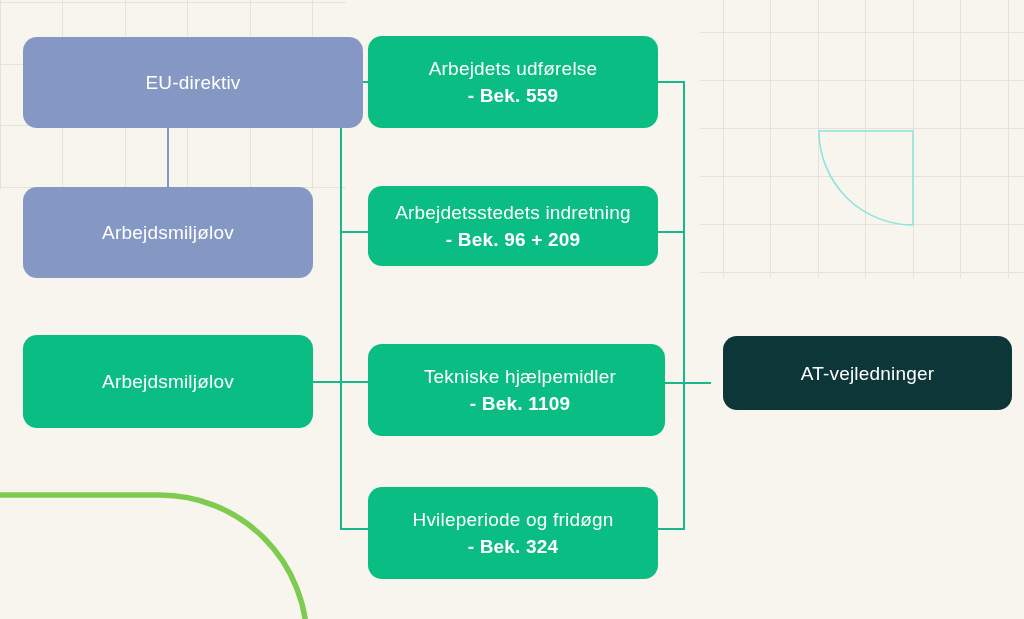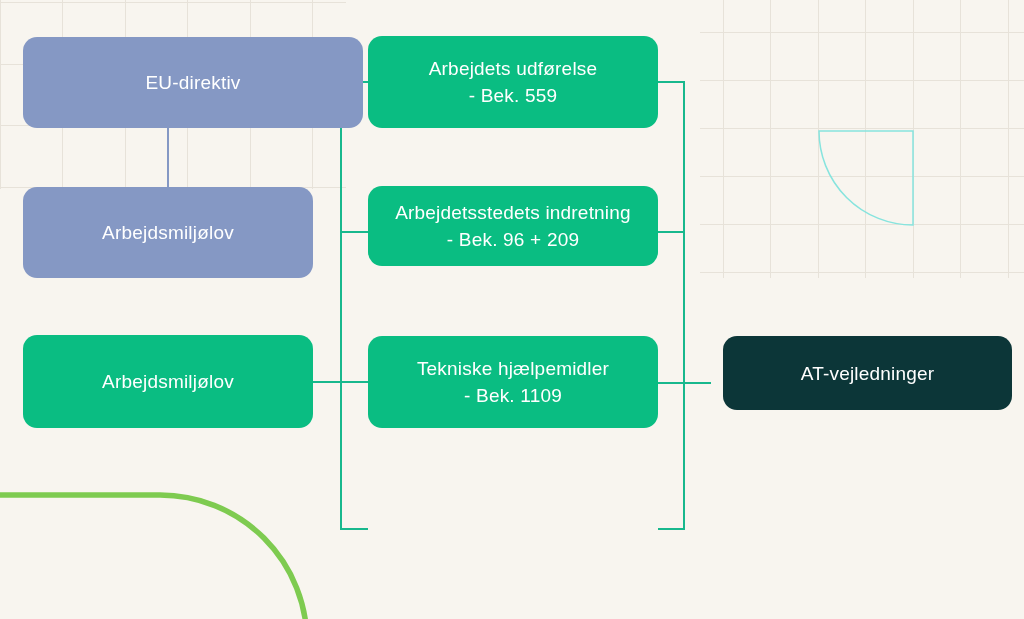--- a/index.html
+++ b/index.html
@@ -29,40 +29,40 @@
     text-align:center; font-size:19px; font-weight:500; letter-spacing:.2px; line-height:27px;
   }
   .node.blue{background:var(--blue,#8598c4);}
   .node.green{background:var(--green,#0abd82);align-items:center;}
   .node.dark{background:var(--dark,#0c3638);}
   .n-eu {left:23px;  top:37px;  width:340px; height:91px;}
   .n-lov{left:23px;  top:187px; width:290px; height:91px;}
   .n-bek{left:23px;  top:335px; width:290px; height:93px;}
   .n-m1 {left:368px; top:36px;  width:290px; height:92px;}
   .n-m2 {left:368px; top:186px; width:290px; height:80px;}
-  .n-m3 {left:368px; top:336px; width:290px; height:92px;}
+  .n-m3 {left:368px; top:344px; width:290px; height:92px;padding-left:7px;}
   .n-m4 {left:368px; top:487px; width:290px; height:92px;}
   .n-at {left:723px; top:336px; width:289px; height:74px;}
   .line{position:absolute; background:var(--connector,#18b88d);}
   .line.bluec{background:var(--blue,#8598c4);}
   .v-eu-lov {left:167px; top:128px; width:2px; height:59px;}
   .rail-l   {left:340px; top:81px;  width:2px; height:449px;}
   .rail-r   {left:683px; top:81px;  width:2px; height:449px;}
   .s-m1-l   {left:342px; top:81px;  width:26px; height:2px;}
   .s-m2-l   {left:342px; top:231px; width:26px; height:2px;}
   .s-bek-m3 {left:313px; top:381px; width:55px; height:2px;}
   .s-m4-l   {left:342px; top:528px; width:26px; height:2px;}
   .s-m1-r   {left:658px; top:81px;  width:25px; height:2px;}
   .s-m2-r   {left:658px; top:231px; width:25px; height:2px;}
   .s-m3-at  {left:658px; top:382px; width:53px; height:2px;}
   .s-m4-r   {left:658px; top:528px; width:25px; height:2px;}
   .deco{position:absolute;}
   .deco-sector{left:818px; top:130px;}
   .deco-curve{left:0; top:480px;}
-  .sub-line{font-weight:400;}
+  .sub-line{font-weight:700;}
 </style>
 </head>
 <body>
 
 <div class="canvas">
 
   <div class="grid grid-bl"></div>
   <div class="grid grid-tr"></div>
 
   <svg class="deco deco-sector" width="97" height="97" viewBox="0 0 97 97">
@@ -100,18 +100,22 @@
     <span class="sub-line">- Bek. 559</span>
   </div>
   <div class="node green n-m2">
     <span>Arbejdetsstedets indretning</span>
     <span class="sub-line">- Bek. 96 + 209</span>
   </div>
   <div class="node green n-m3">
     <span>Tekniske hjælpemidler</span>
     <span class="sub-line">- Bek. 1109</span>
   </div>
+  <div class="node green n-m4">
+    <span>Hvileperiode og fridøgn</span>
+    <span class="sub-line">- Bek. 324</span>
+  </div>
 
   <div class="node dark n-at">
     <span>AT-vejledninger</span>
   </div>
 
 </div>
 
 </body></html>

